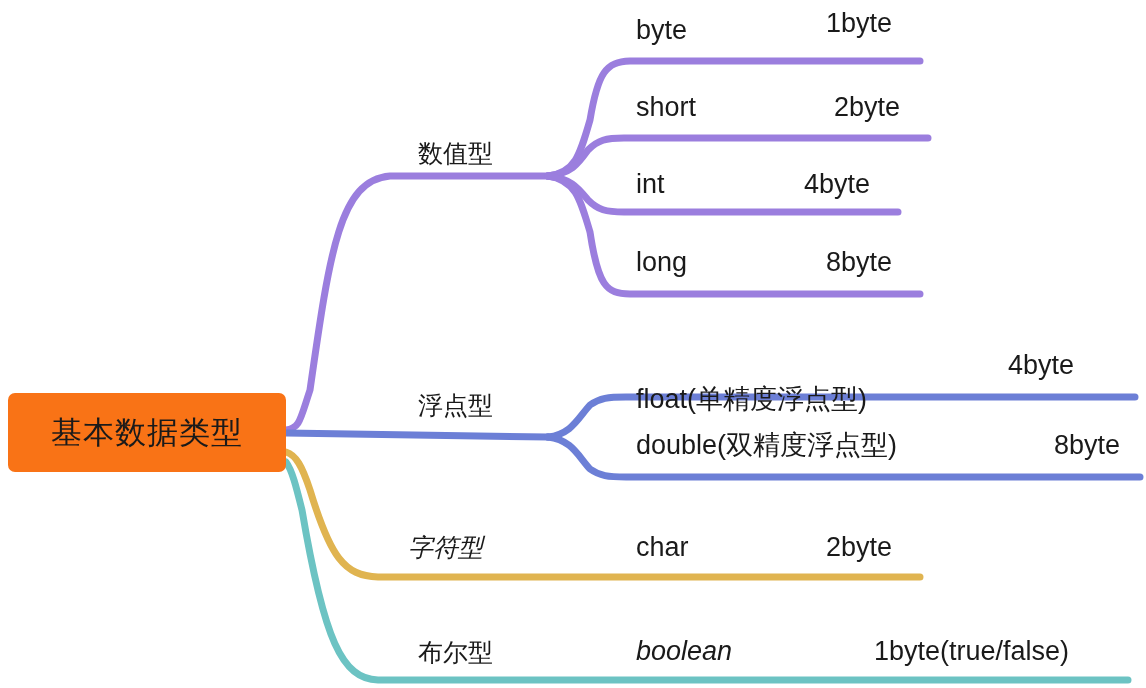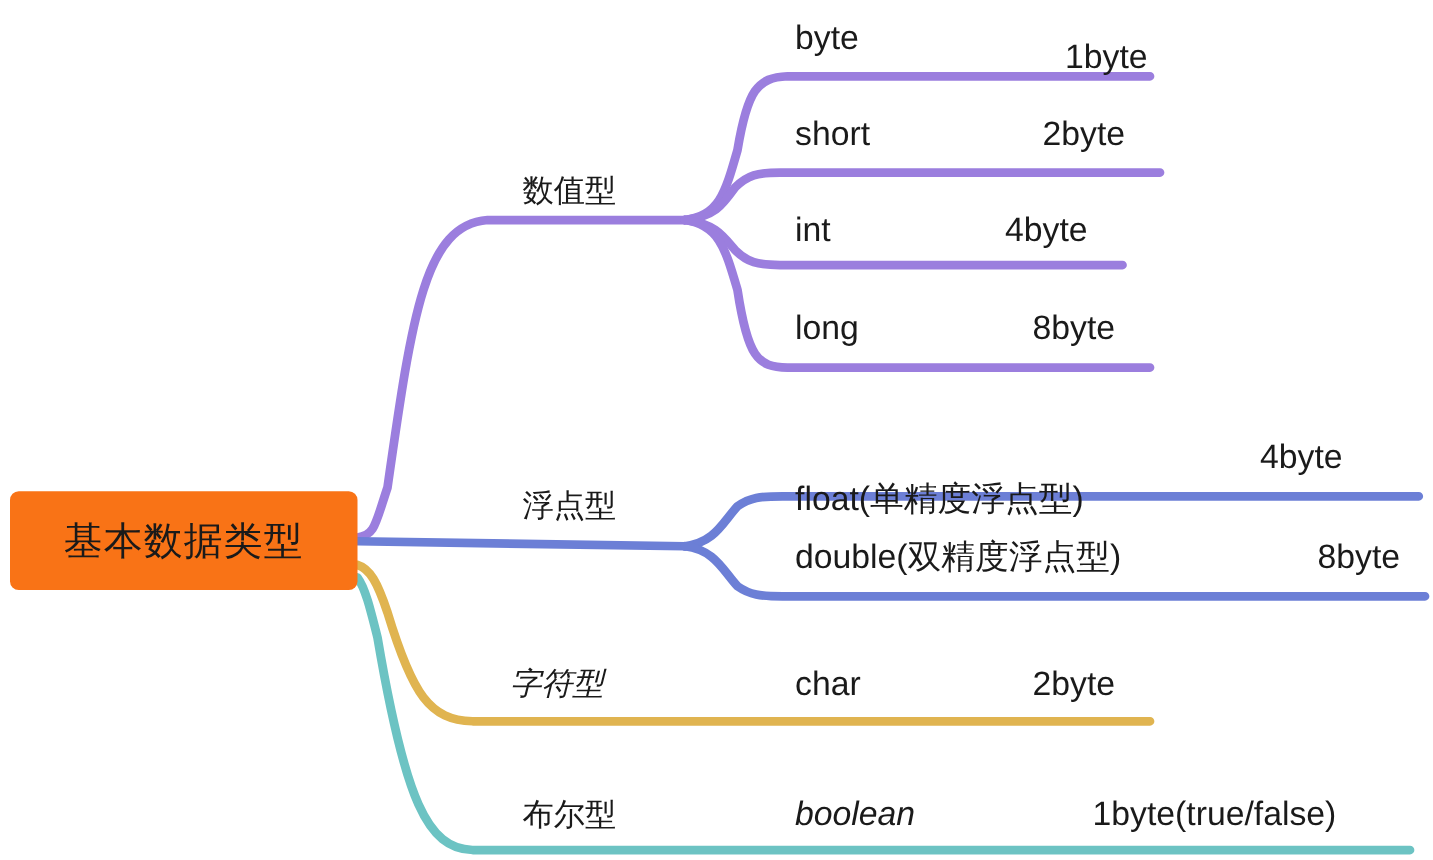--- a/index.html
+++ b/index.html
@@ -96,21 +96,21 @@
   <div id="root-node" style="background: #f97316;">
     <span class="root-label">基本数据类型</span>
   </div>
 
   <div class="node-label cat-label" style="left:418px; top:141px;">数值型</div>
   <div class="node-label cat-label" style="left:418px; top:393px;">浮点型</div>
   <div class="node-label cat-label" style="left:408px; top:535px;font-style:italic;">字符型</div>
   <div class="node-label cat-label" style="left:418px; top:640px;">布尔型</div>
 
   <div class="node-label leaf-name" style="left:636px; top:17px;">byte</div>
-  <div class="node-label leaf-size" style="left:826px; top:32px;margin-left:26px;">1byte</div>
+  <div class="node-label leaf-size" style="left:826px; top:10px;">1byte</div>
 
   <div class="node-label leaf-name" style="left:636px; top:94px;">short</div>
   <div class="node-label leaf-size" style="left:834px; top:94px;">2byte</div>
 
   <div class="node-label leaf-name" style="left:636px; top:171px;">int</div>
   <div class="node-label leaf-size" style="left:804px; top:171px;">4byte</div>
 
   <div class="node-label leaf-name" style="left:636px; top:249px;">long</div>
   <div class="node-label leaf-size" style="left:826px; top:249px;">8byte</div>
 

